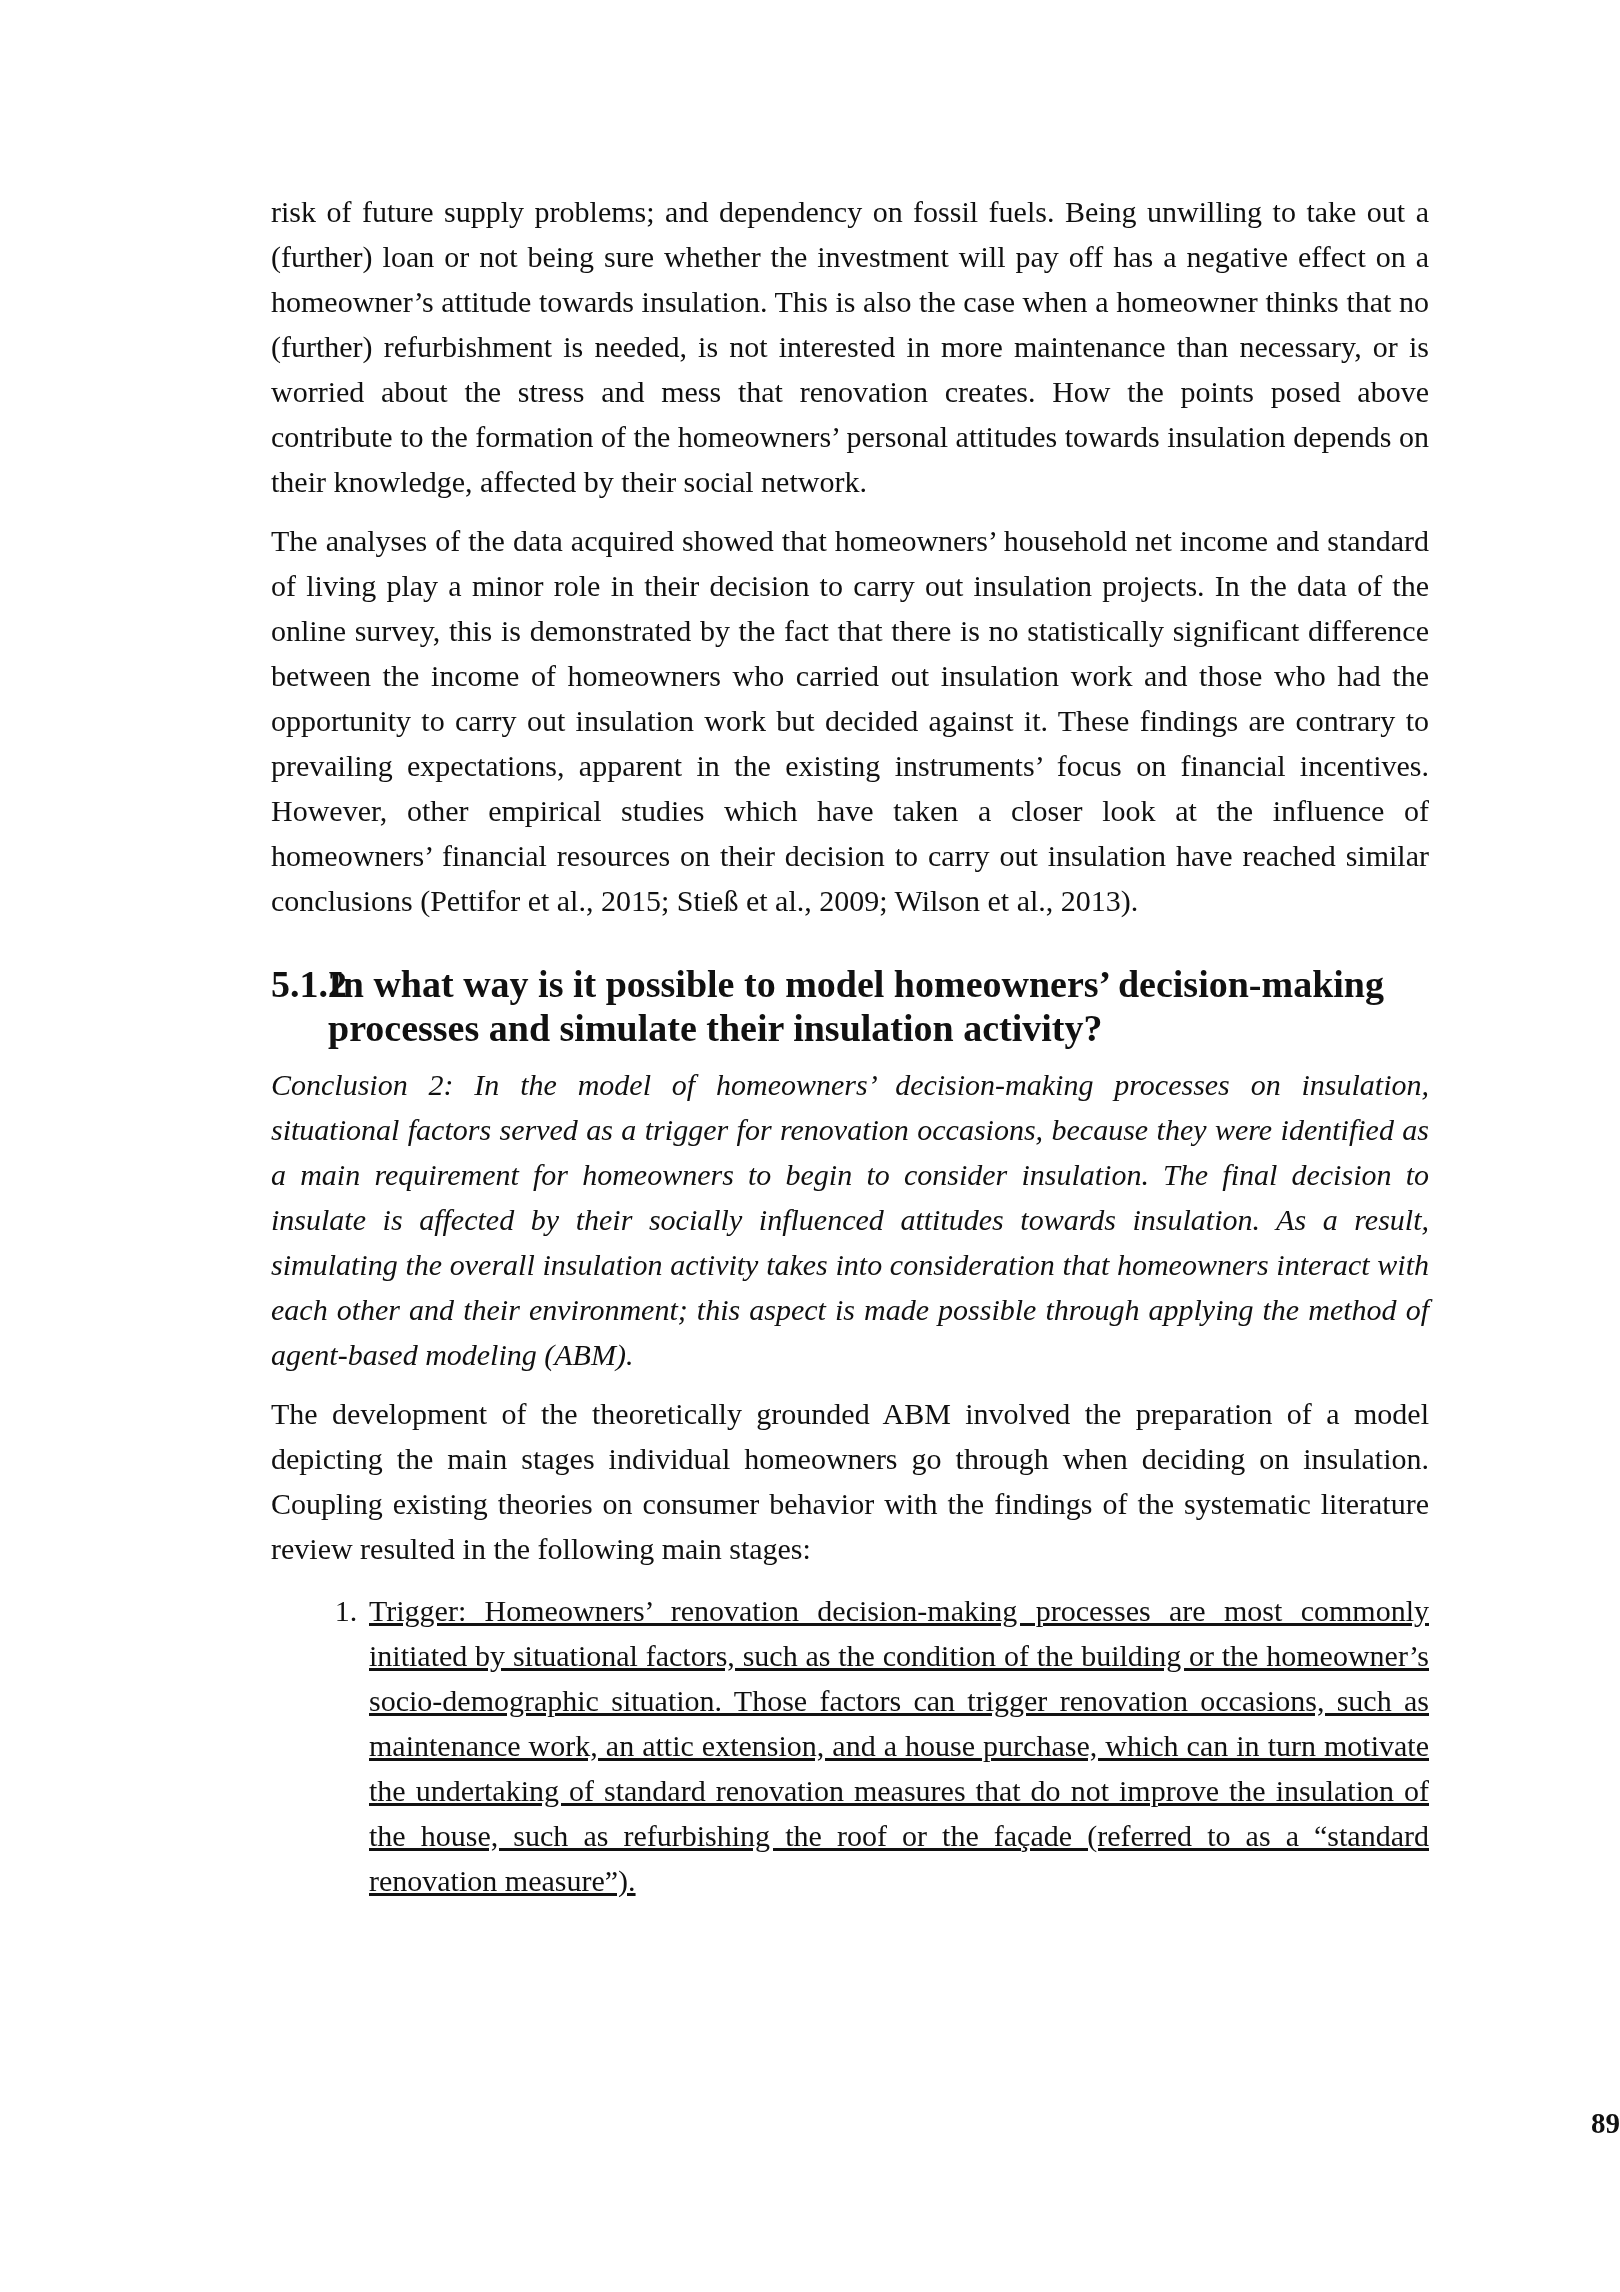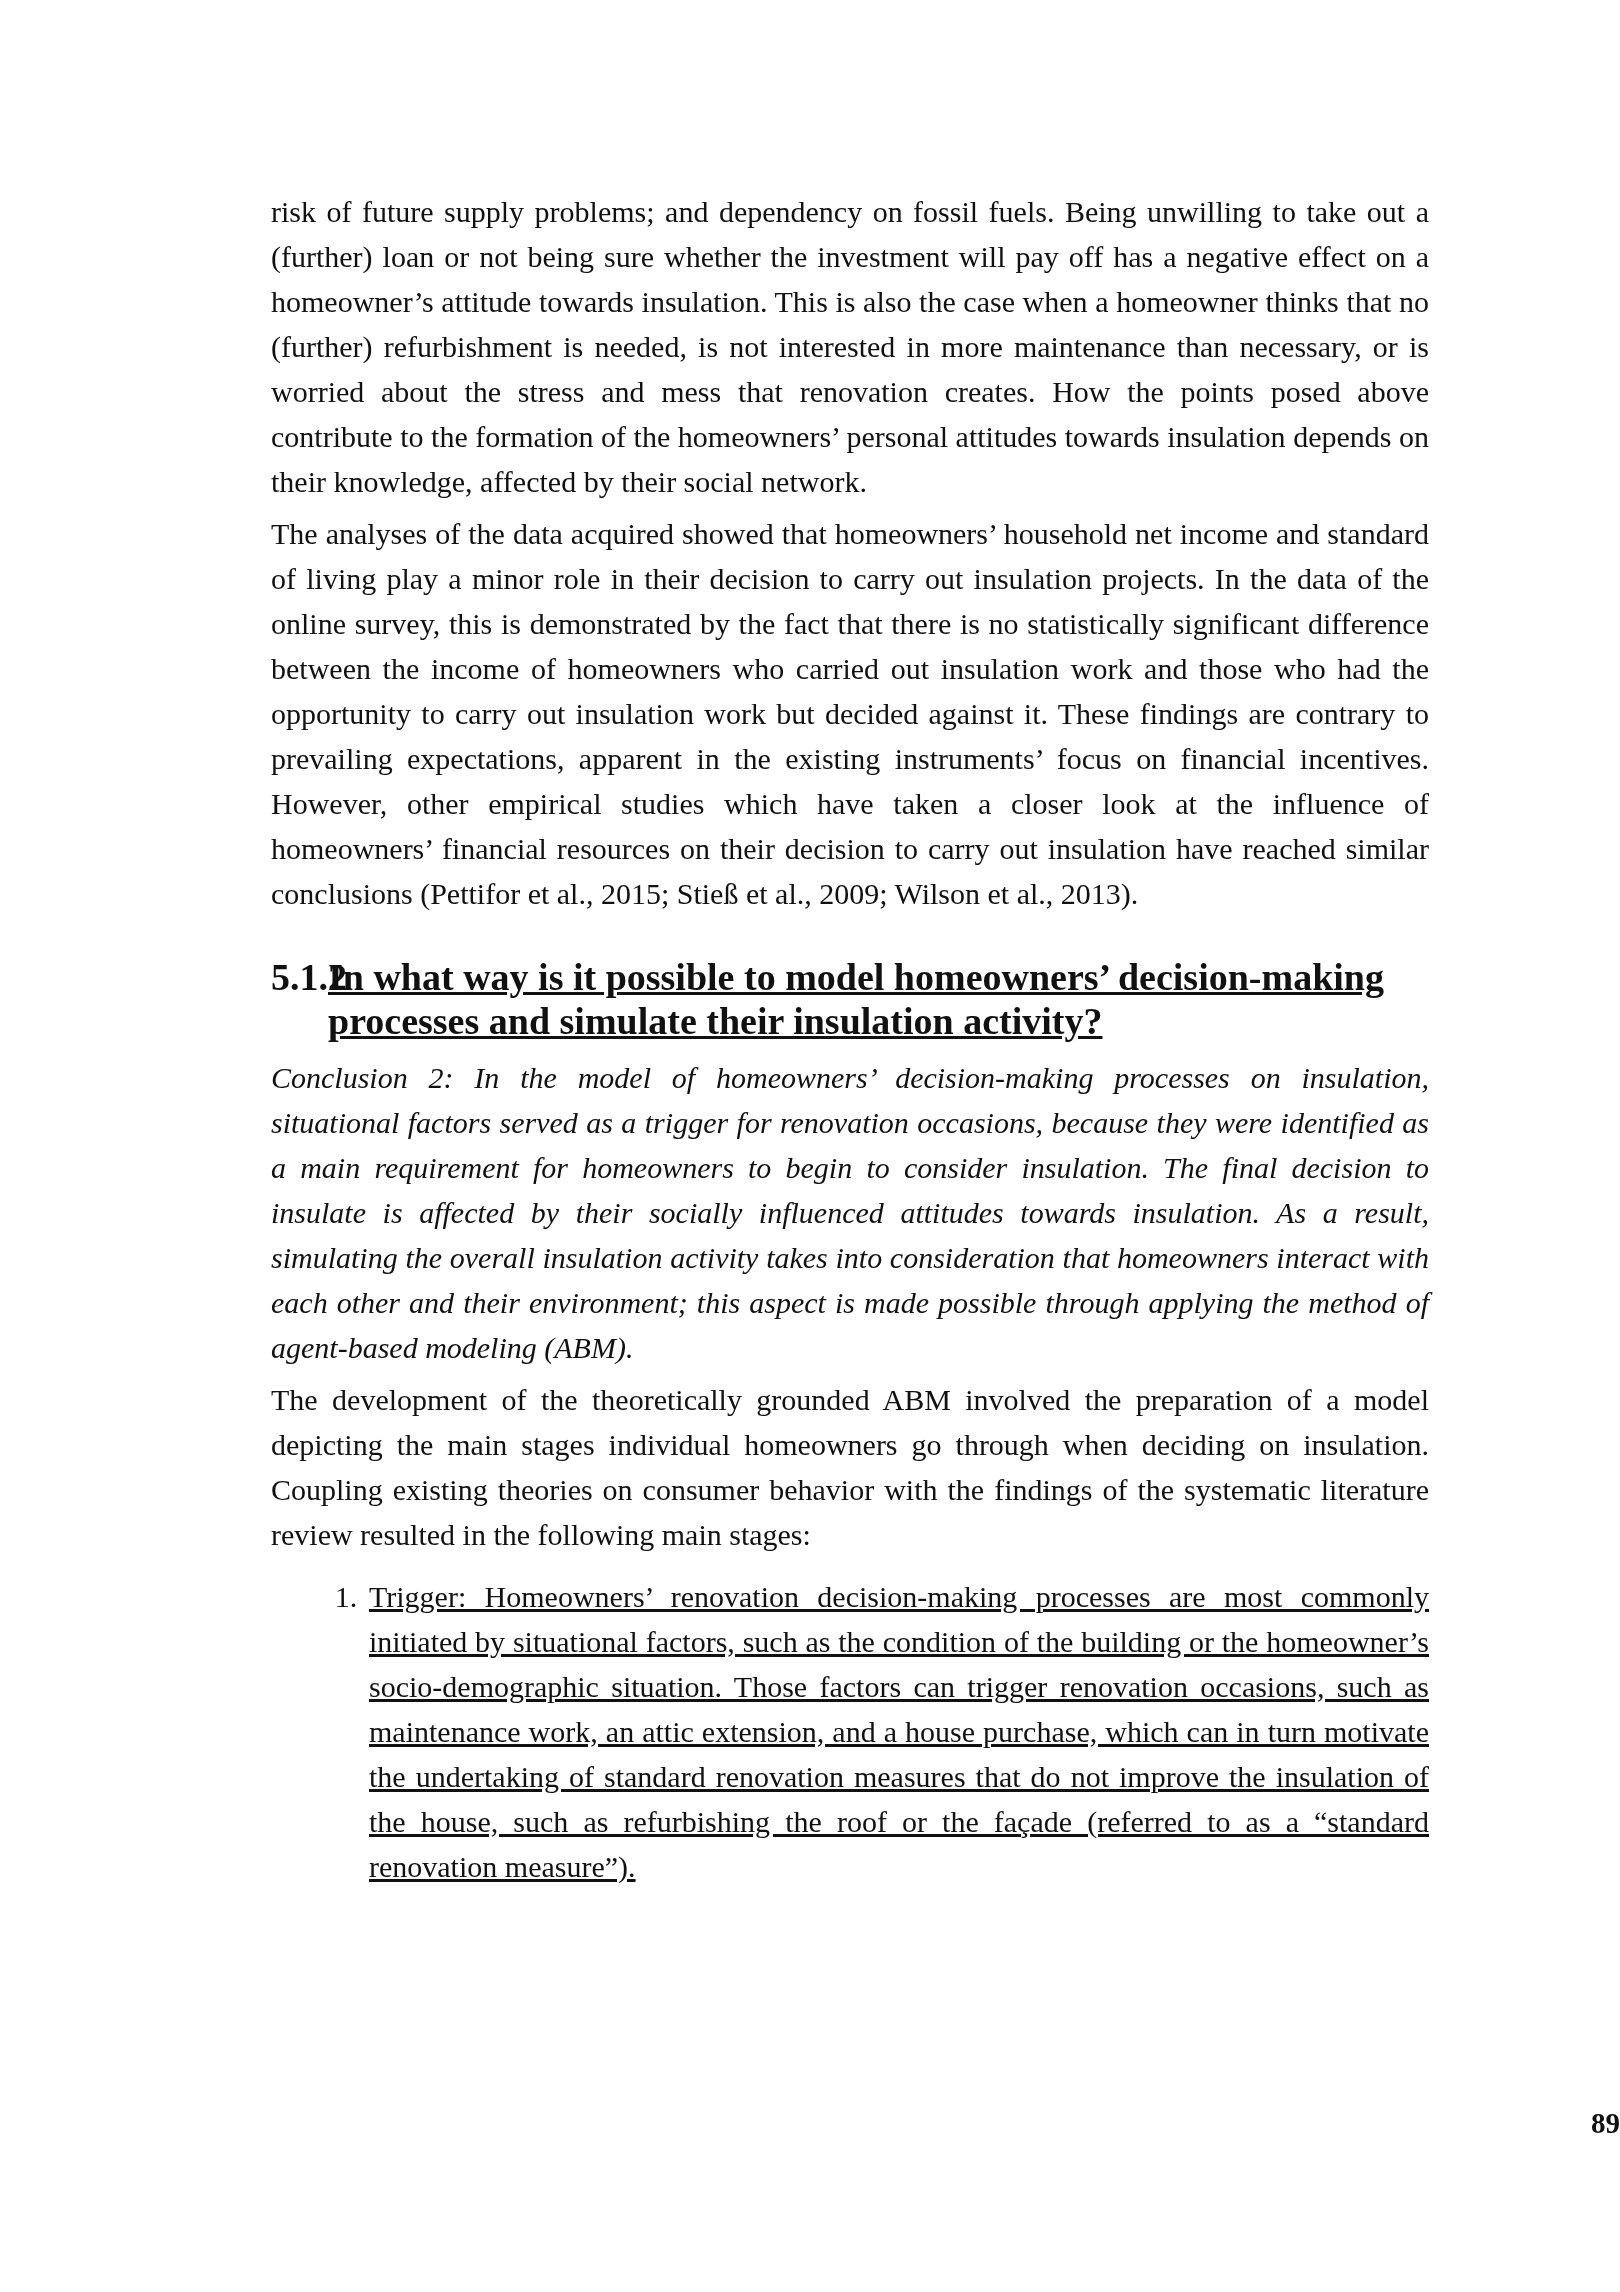--- a/index.html
+++ b/index.html
@@ -8,30 +8,30 @@
     position: absolute;
     left: 271px;
     top: 189px;
     width: 1158px;
     font-family: "Liberation Serif", "DejaVu Serif", serif;
     font-size: 30px;
     line-height: 45px;
     color: #111111;
   }
   p { margin: 0; text-align: justify; font-family: Liberation Serif, serif; }
-  p.gap { margin-top: 7px; }
+  p.gap { margin-top: 14px; }
   h3 {
     margin: 39px 0 0 0;
     font-size: 38px;
     line-height: 44px;
     font-weight: bold;
     display: flex;
   }
   h3 .num { width: 57px; flex: none; }
-  h3 .title { flex: 1; text-decoration: underline; }
+  h3 .title { flex: 1; }
   p.conclusion { font-style: italic; margin-top: 12px; }
   ol { list-style: none; margin: 16.7px 0 0 0; padding: 0; }
   ol li { display: flex; }
   ol li .marker { width: 98px; flex: none; text-align: right; padding-right: 11.8px; box-sizing: border-box; }
   ol li .body { flex: 1; text-align: justify; text-decoration: underline; }
   .page-number {
     position: absolute;
     left: 0; width: 1620px;
     top: 2107px;
     text-align: right;

